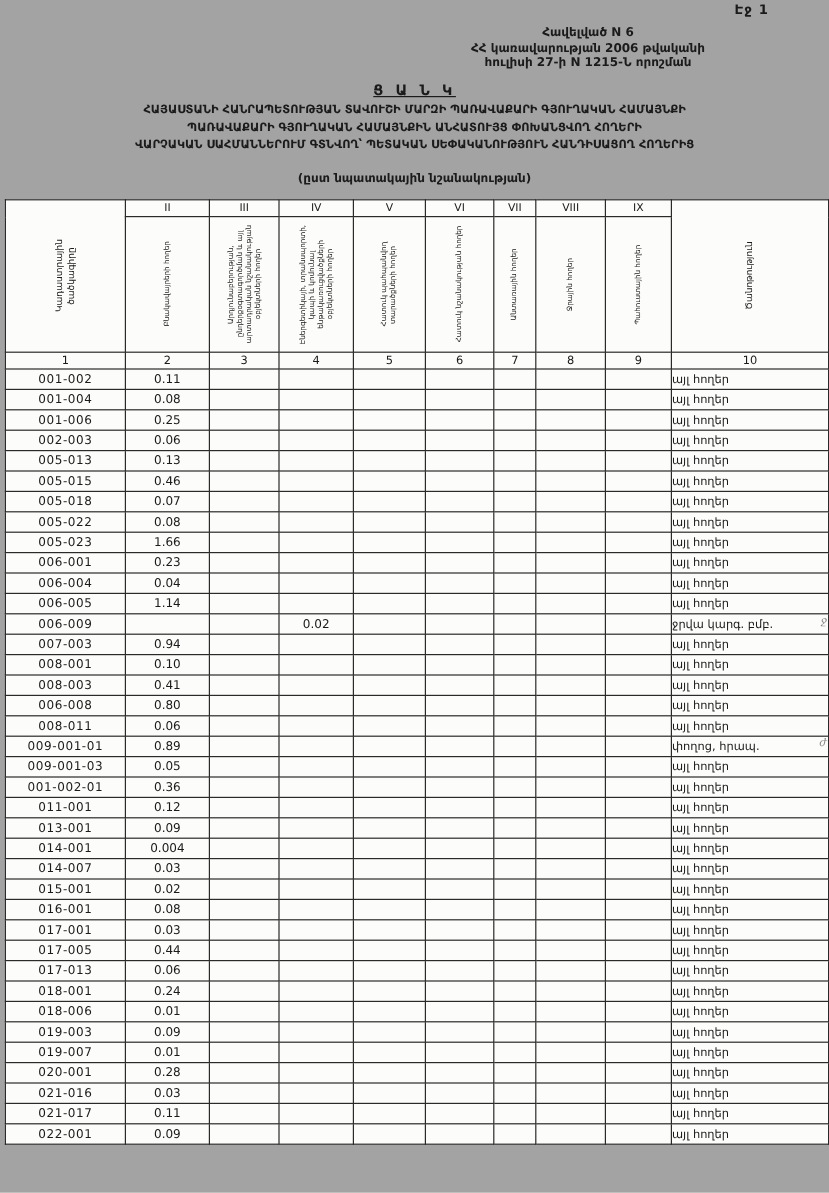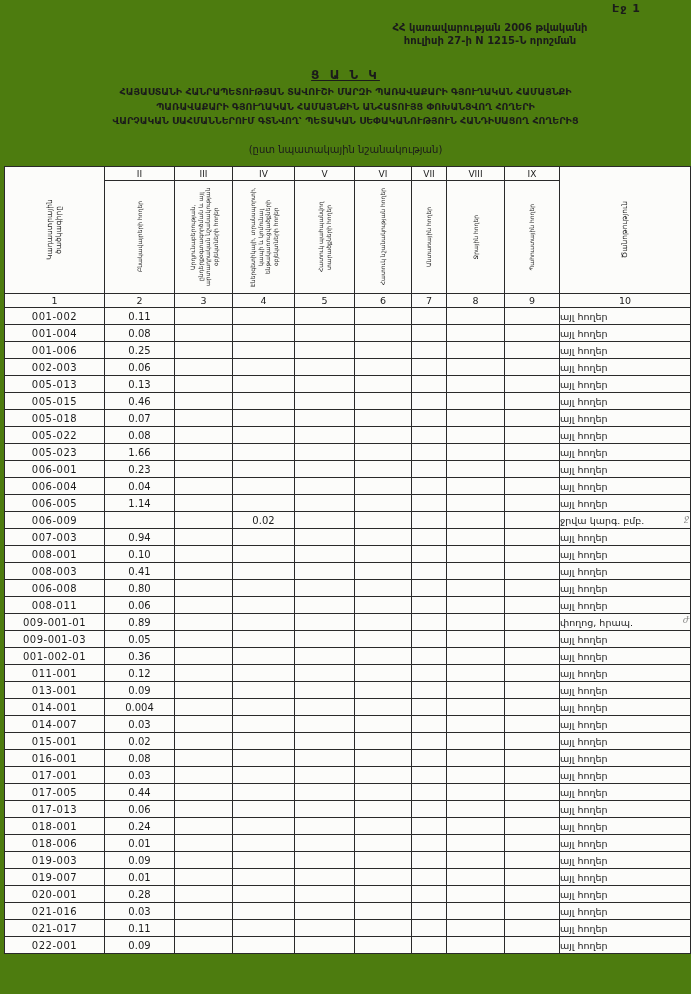--- a/index.html
+++ b/index.html
@@ -5,42 +5,42 @@
   html,body{margin:0;padding:0;}
   body{
     width:691px;height:994px;
     background:#e9e9e7;
     font-family:"DejaVu Sans", sans-serif;
     color:#1b1b1b;
   }
   .page{
     position:relative;
     width:691px;height:994px;
-    background:#4d7c0f;
+    background:#a3a3a3;
     overflow:hidden;
   }
   .page-label{
     position:absolute;top:2px;left:612px;
     font-size:11px;font-weight:bold;letter-spacing:1px;
   }
   .appendix{
     position:absolute;top:22px;left:300px;width:380px;
     text-align:center;font-size:10px;font-weight:bold;line-height:1.25;
   }
   .doc-title{
     position:absolute;top:68px;left:0;width:691px;
     text-align:center;font-size:12px;font-weight:bold;letter-spacing:3px;text-decoration:underline;
   }
   .subtitles{
     position:absolute;top:85px;left:0;width:691px;
     text-align:center;font-size:9.5px;font-weight:bold;line-height:1.55;
   }
   .subtitle-note{
     position:absolute;top:144px;left:0;width:691px;
-    text-align:center;font-size:10px;font-weight:normal;
+    text-align:center;font-size:10px;font-weight:bold;
   }
   table.land{
     position:absolute;top:166px;left:4px;
     border-collapse:collapse;table-layout:fixed;
     background:#fcfcfa;
   }
   table.land th, table.land td{
     border:1px solid #2a2a2a;
     padding:0;
     font-weight:normal;
@@ -72,20 +72,21 @@
   }
 </style>
 </head>
 <body>
 
 <div class="page">
 
   <div class="page-label">Էջ 1</div>
 
   <div class="appendix">
+    <div>Հավելված N 6</div>
     <div>ՀՀ կառավարության 2006 թվականի</div>
     <div>հուլիսի 27-ի N 1215-Ն որոշման</div>
   </div>
 
   <div class="doc-title">Ց Ա Ն Կ</div>
 
   <div class="subtitles">
     <div>ՀԱՅԱՍՏԱՆԻ ՀԱՆՐԱՊԵՏՈՒԹՅԱՆ ՏԱՎՈՒՇԻ ՄԱՐԶԻ ՊԱՌԱՎԱՔԱՐԻ ԳՅՈՒՂԱԿԱՆ ՀԱՄԱՅՆՔԻ</div>
     <div>ՊԱՌԱՎԱՔԱՐԻ ԳՅՈՒՂԱԿԱՆ ՀԱՄԱՅՆՔԻՆ ԱՆՀԱՏՈՒՅՑ ՓՈԽԱՆՑՎՈՂ ՀՈՂԵՐԻ</div>
     <div>ՎԱՐՉԱԿԱՆ ՍԱՀՄԱՆՆԵՐՈՒՄ ԳՏՆՎՈՂ՝ ՊԵՏԱԿԱՆ ՍԵՓԱԿԱՆՈՒԹՅՈՒՆ ՀԱՆԴԻՍԱՑՈՂ ՀՈՂԵՐԻՑ</div>

